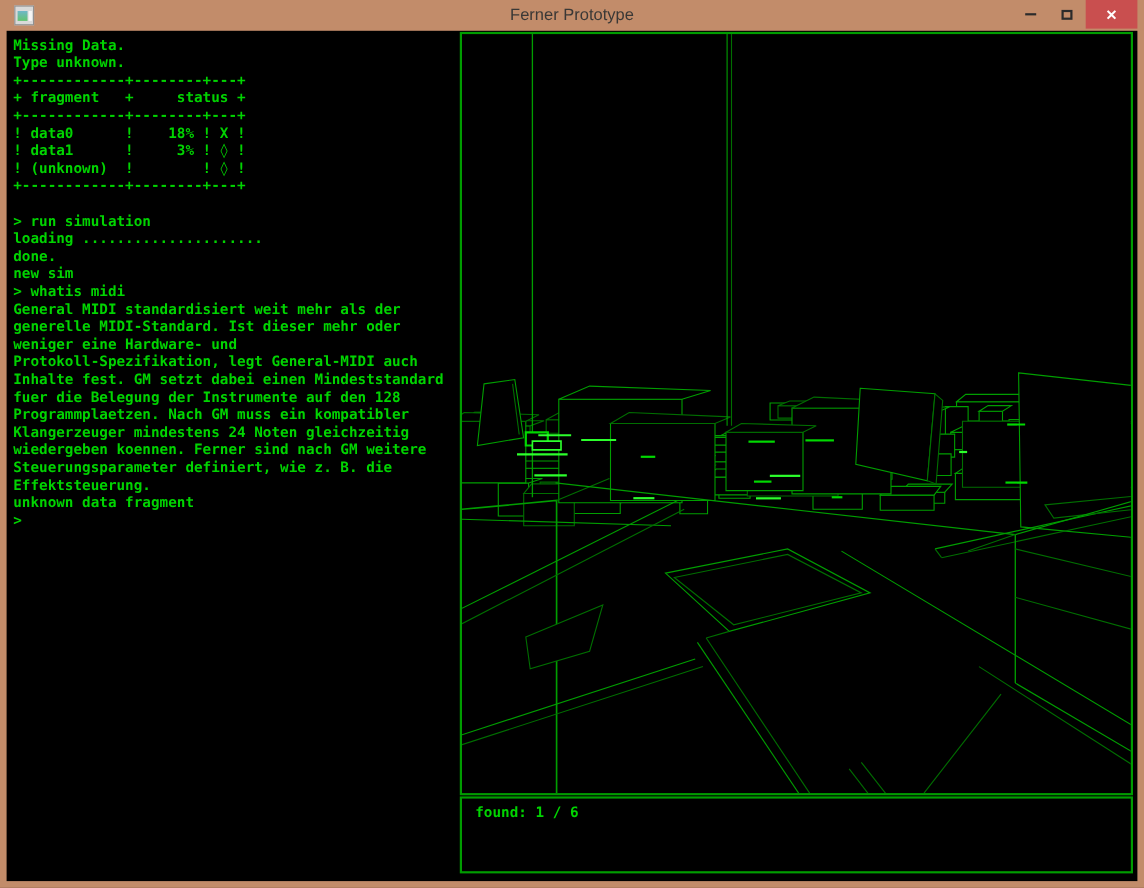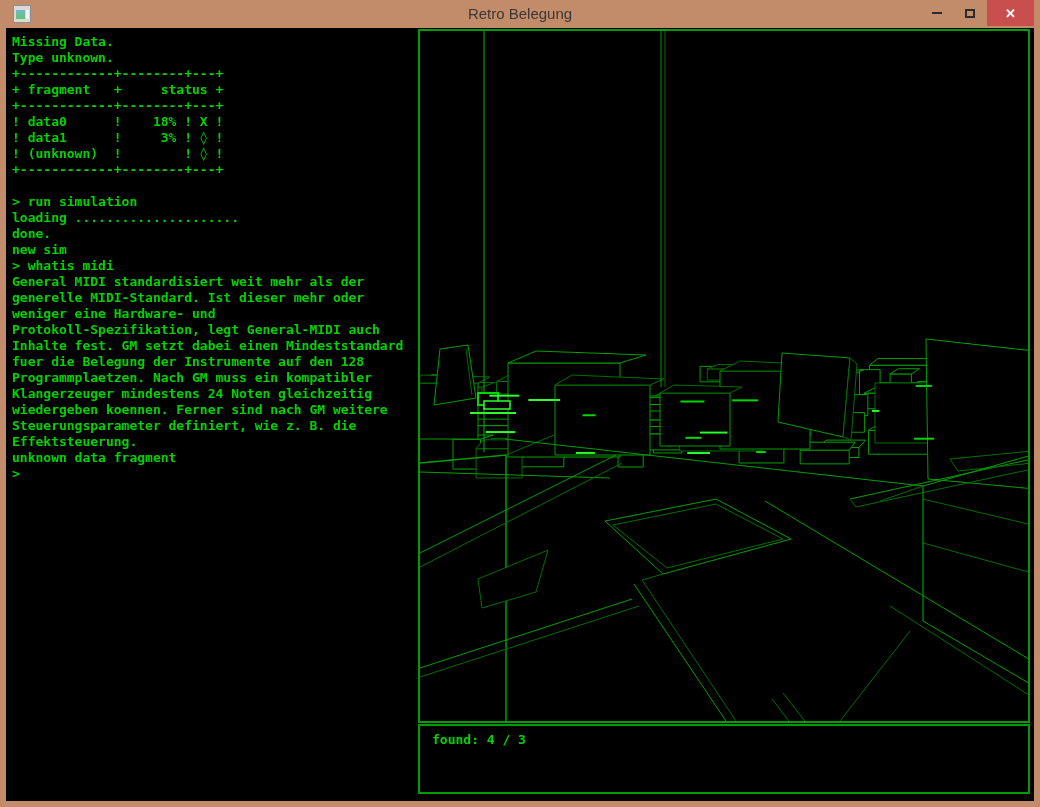--- a/index.html
+++ b/index.html
@@ -47,21 +47,21 @@
 </head>
 <body>
 
 <div class="window">
 
   <div class="titlebar">
     <div class="app-icon">
       <span class="pane"></span>
       <span class="pane2"></span>
     </div>
-    <div class="title">Retro Belegung</div>
+    <div class="title">Ferner Prototype</div>
     <div class="controls">
       <div class="winbtn btn-min">
         <span class="min-glyph"></span>
       </div>
       <div class="winbtn btn-max">
         <span class="max-glyph"></span>
       </div>
       <div class="winbtn btn-close">
         <span>✕</span>
       </div>
@@ -263,17 +263,17 @@
           <line x1="503" y1="590" x2="612" y2="654" stroke="#009e00" stroke-width="1"></line>
           <line x1="470" y1="575" x2="612" y2="666" stroke="#006e00" stroke-width="1"></line>
           <line x1="345" y1="470" x2="612" y2="630" stroke="#009e00" stroke-width="1"></line>
           <line x1="490" y1="600" x2="420" y2="690" stroke="#006e00" stroke-width="1"></line>
           <line x1="352" y1="668" x2="372" y2="694" stroke="#006e00" stroke-width="1"></line>
           <line x1="363" y1="662" x2="388" y2="694" stroke="#006e00" stroke-width="1"></line>
         </svg>
     </div>
 
     <div class="status-box">
-      <div class="txt">found: 4 / 3</div>
+      <div class="txt">found: 1 / 6</div>
     </div>
 
   </div>
 </div>
 
 </body></html>

